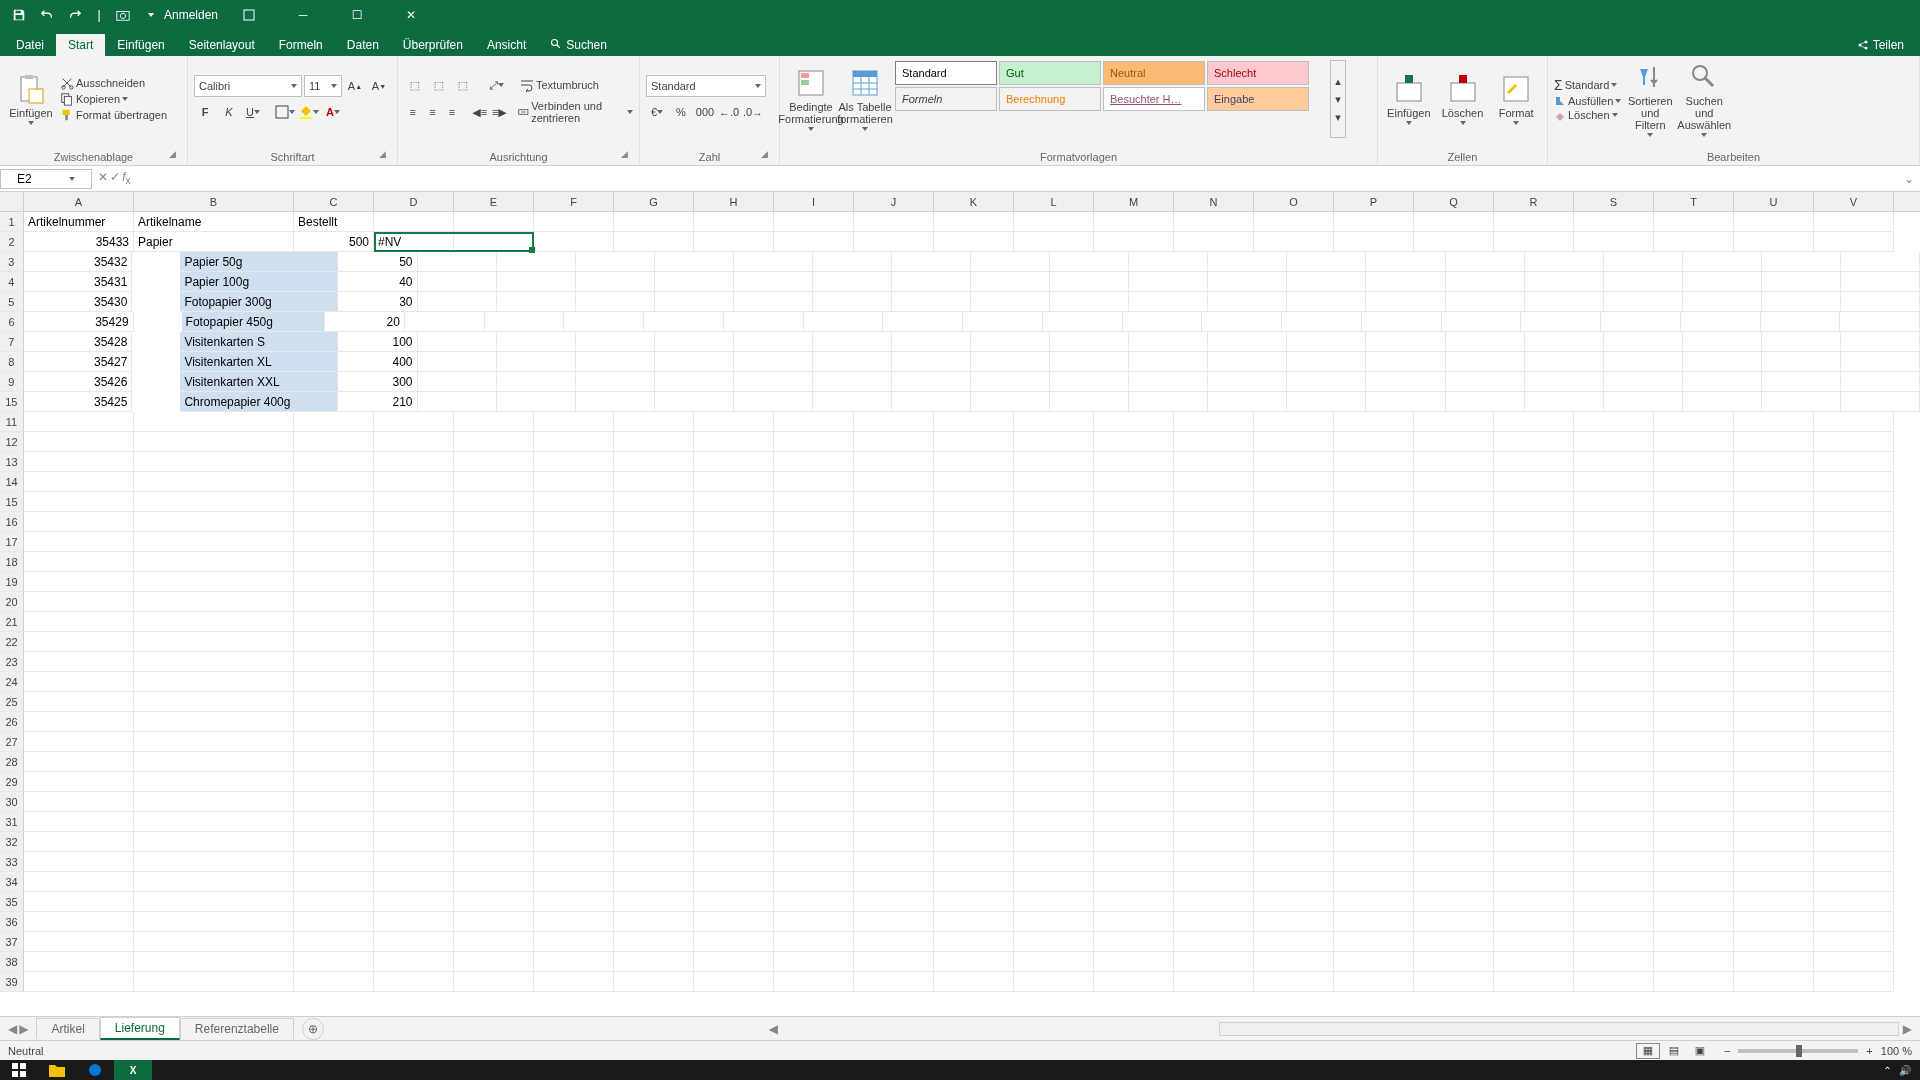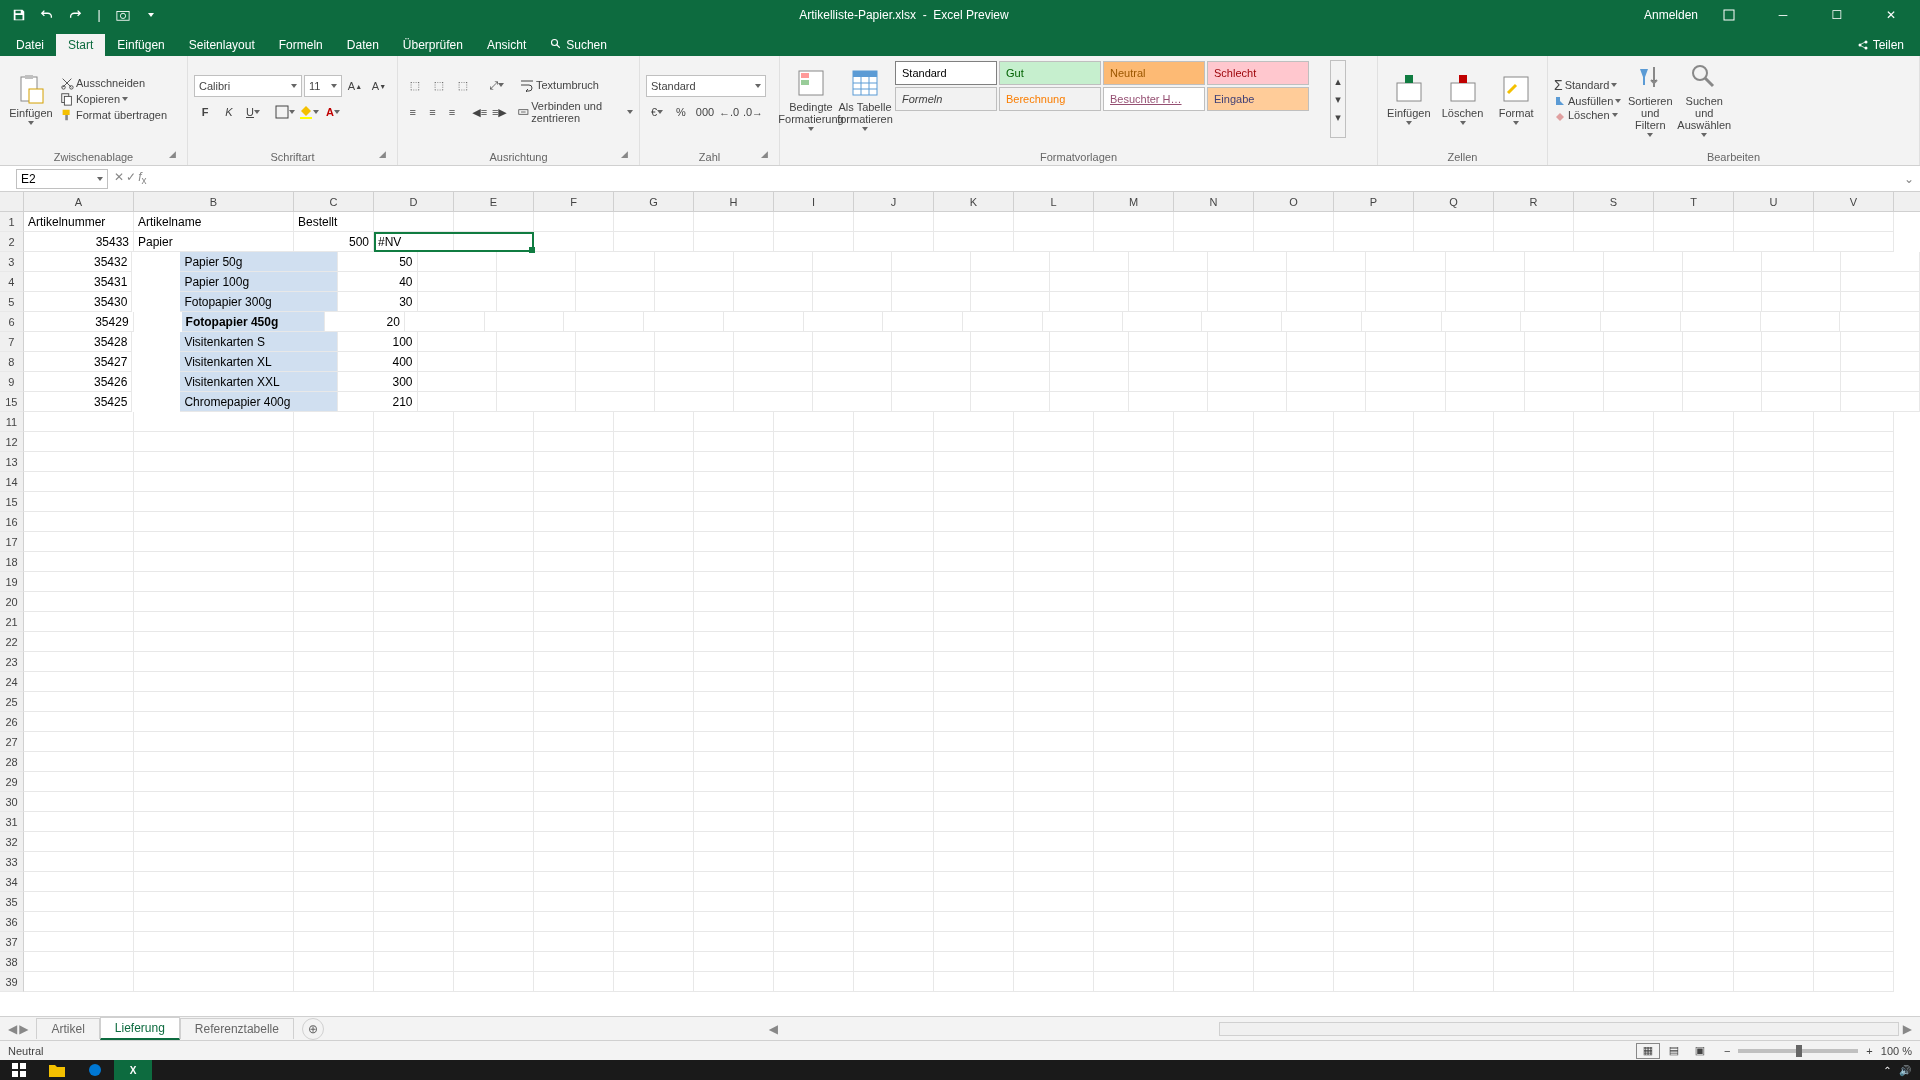--- a/index.html
+++ b/index.html
@@ -35,21 +35,21 @@
 .sb-gut { background:#c6efce; color:#006100;}
 .sb-neutral { background:#fdba74; color:#9c5700;}
 .sb-schlecht { background:#ffc7ce; color:#9c0006;}
 .sb-ausgabe { background:#f2f2f2; color:#3f3f3f; font-style:italic;}
 .sb-berechnung { background:#f2f2f2; color:#fa7d00;}
 .sb-besuchter { background:#fff; color:#954f72; text-decoration:underline;}
 .sb-eingabe { background:#ffcc99; color:#3f3f76;}
 .dlg-launch { position:absolute; bottom:2px; right:4px; width:14px; height:14px; font-size:9px; color:#888;}
 
 .formulabar { height: 26px; border-bottom:1px solid #d0d0d0; display:flex; align-items:center; font-size:12px; background:#fff;}
-.namebox { width: 92px; height:20px; border:1px solid #c0c0c0; margin-left:16px; padding:0 4px; display:flex; align-items:center;}
+.namebox { width: 92px; height:20px; border:1px solid #c0c0c0; margin-left:0; padding:0 16px; display:flex; align-items:center;}
 .fx-btns { display:flex; gap:2px; margin:0 6px; color:#888;}
 .fx-input { flex:1; height:20px; padding:0 4px;}
 
 .grid-area { position:absolute; top:192px; left:0; right:0; bottom:60px; overflow:hidden; background:#fff;}
 .col-headers { display:flex; height:20px; background:#f0f0f0; border-bottom:1px solid #d0d0d0; font-size:11px; color:#444;}
 .corner { width:24px; border-right:1px solid #d0d0d0; background:#f0f0f0;}
 .ch { border-right:1px solid #d0d0d0; display:flex; align-items:center; justify-content:center; background:#f0f0f0;}
 .rows { position:relative;}
 .row { display:flex; height:20px; font-size:12px; color:#000;}
 .rh { width:24px; border-right:1px solid #d0d0d0; border-bottom:1px solid #e8e8e8; background:#f0f0f0; display:flex; align-items:center; justify-content:center; font-size:11px; color:#444;}
@@ -105,23 +105,20 @@
     <div class="qat-item" style="width:18px">|</div>
     <div class="qat-item">
         <svg width="14" height="14" viewBox="0 0 16 16">
           <rect x="1" y="4" width="14" height="10" fill="none" stroke="#fff"></rect>
           <circle cx="8" cy="9" r="3" fill="none" stroke="#fff"></circle>
         </svg>
       </div>
     <div class="qat-item">
         <span class="tri" style="border-top-color:#fff"></span>
       </div>
-  </div>
-  <div class="title-center">
-    <span>Artikelliste-Papier.xlsx</span> &nbsp;-&nbsp; <span>Excel Preview</span>
   </div>
   <div class="title-right">
     <span>Anmelden</span>
     <div class="win-btn">
         <svg width="12" height="12" viewBox="0 0 12 12">
           <rect x="1" y="1" width="10" height="10" fill="none" stroke="#fff"></rect>
         </svg>
       </div>
     <div class="win-btn">─</div>
     <div class="win-btn">☐</div>
@@ -585,21 +582,21 @@
         <div class="cell" style="width: 80px;"></div>
         <div class="cell" style="width: 80px;"></div>
         <div class="cell" style="width: 80px;"></div>
         <div class="cell" style="width: 80px;"></div>
         <div class="cell" style="width: 80px;"></div>
         <div class="cell" style="width: 80px;"></div>
       </div>
       <div class="row">
         <div class="rh">6</div>
         <div class="cell num" style="width: 110px;">35429</div>
-        <div class="cell sel-blue" style="width: 144px; font-weight: bold;">Fotopapier 450g</div>
+        <div class="cell sel-blue" style="width: 144px;">Fotopapier 450g</div>
         <div class="cell num" style="width: 80px;">20</div>
         <div class="cell" style="width: 80px;"></div>
         <div class="cell" style="width: 80px;"></div>
         <div class="cell" style="width: 80px;"></div>
         <div class="cell" style="width: 80px;"></div>
         <div class="cell" style="width: 80px;"></div>
         <div class="cell" style="width: 80px;"></div>
         <div class="cell" style="width: 80px;"></div>
         <div class="cell" style="width: 80px;"></div>
         <div class="cell" style="width: 80px;"></div>

